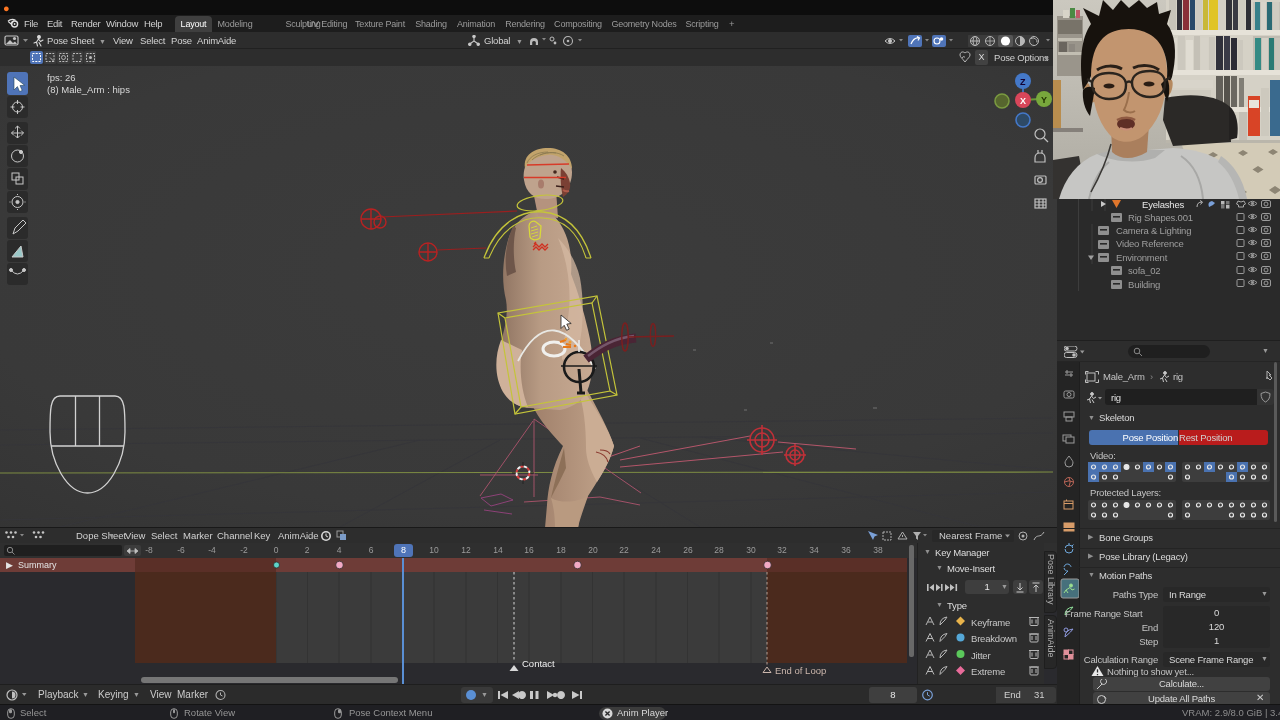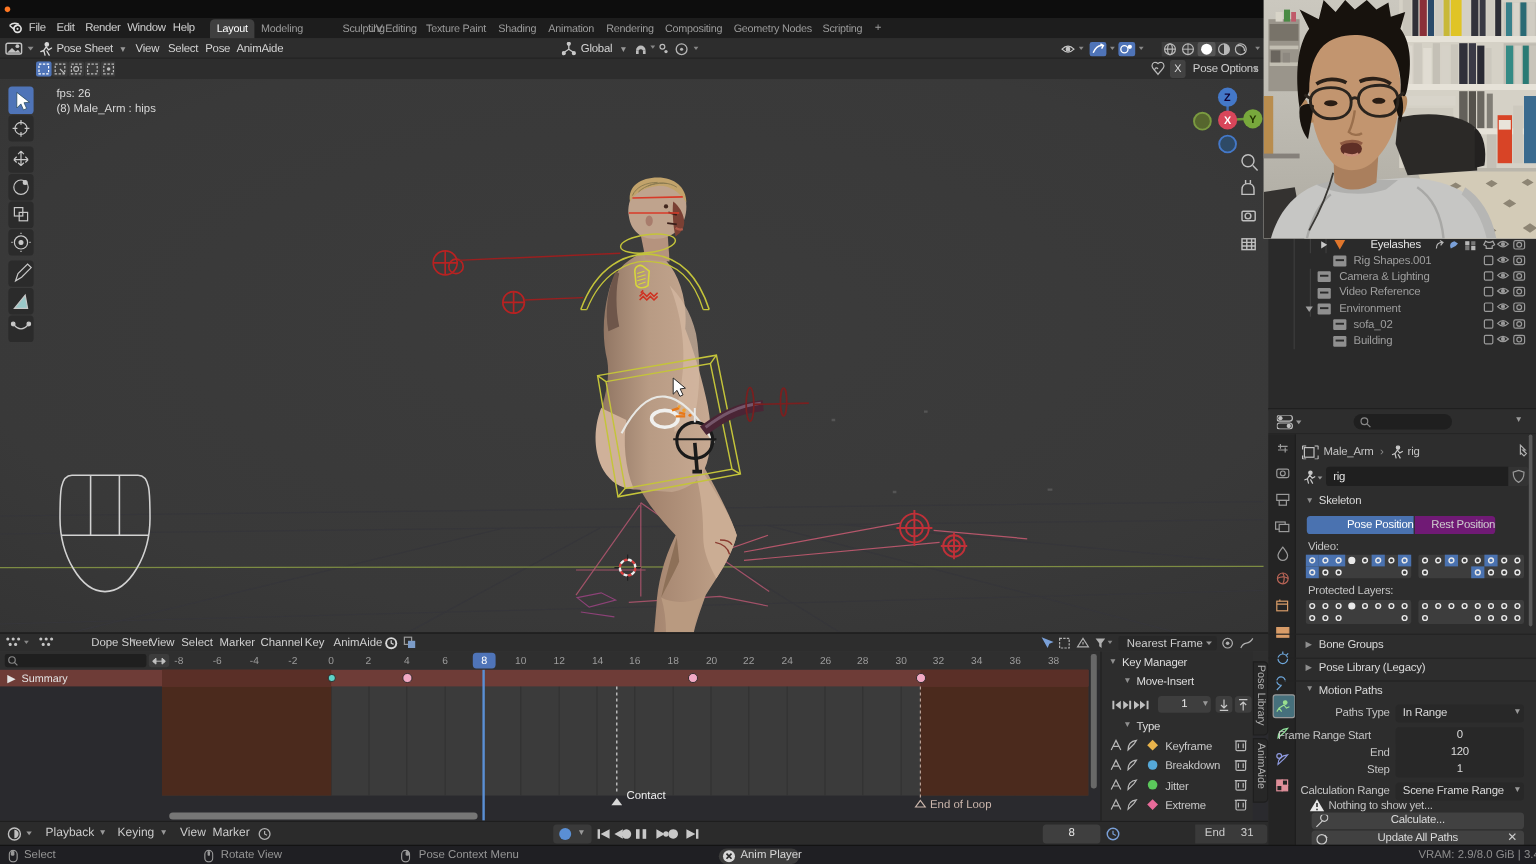--- a/index.html
+++ b/index.html
@@ -716,21 +716,21 @@
     <span class="abs" style="left:54px;top:30px;color:#e2e2e2;">rig</span>
     <span class="abs" style="left:200px;top:27px;width:17px;height:16px;background:#333;border-radius:0 3px 3px 0;"></span>
     <svg class="abs" style="left:203px;top:29px" width="11" height="12" viewBox="0 0 11 12">
       <path d="M5.5 1 L10 2.5 C10 7 8.5 9.5 5.5 11 C2.5 9.5 1 7 1 2.5 Z" fill="none" stroke="#999"></path>
     </svg>
 
     <span class="abs" style="left:31px;top:52px;color:#8f8f8f;font-size:7px;">▼</span>
     <span class="abs" style="left:42px;top:50px;color:#dadada;">Skeleton</span>
 
     <span class="abs" style="left:32px;top:68px;width:89px;height:15px;background:#4a72b0;border-radius:3px 0 0 3px;color:#fff;text-align:right;line-height:15px;">Pose Position</span>
-    <span class="abs" style="left:122px;top:68px;width:67px;height:15px;background:#701a75;border-radius:0 3px 3px 0;color:#d0d0d0;text-align:right;line-height:15px;">Rest Position</span>
+    <span class="abs" style="left:122px;top:68px;width:89px;height:15px;background:#b91c1c;border-radius:0 3px 3px 0;color:#d0d0d0;text-align:left;line-height:15px;">Rest Position</span>
     <span class="abs" style="left:33px;top:88px;">Video:</span>
     <svg class="abs" style="left:31px;top:100px" width="182" height="20" viewBox="0 0 182 20">
       <g>
         <rect x="0" y="0" width="88" height="20" fill="#3d3d3d" rx="2"></rect>
         <rect x="94" y="0" width="88" height="20" fill="#3d3d3d" rx="2"></rect>
 
         <rect x="0" y="0" width="11" height="10" fill="#4a72b0"></rect>
           <rect x="11" y="0" width="11" height="10" fill="#4a72b0"></rect>
         <rect x="22" y="0" width="11" height="10" fill="#4a72b0"></rect>
           <rect x="55" y="0" width="11" height="10" fill="#4a72b0"></rect>

